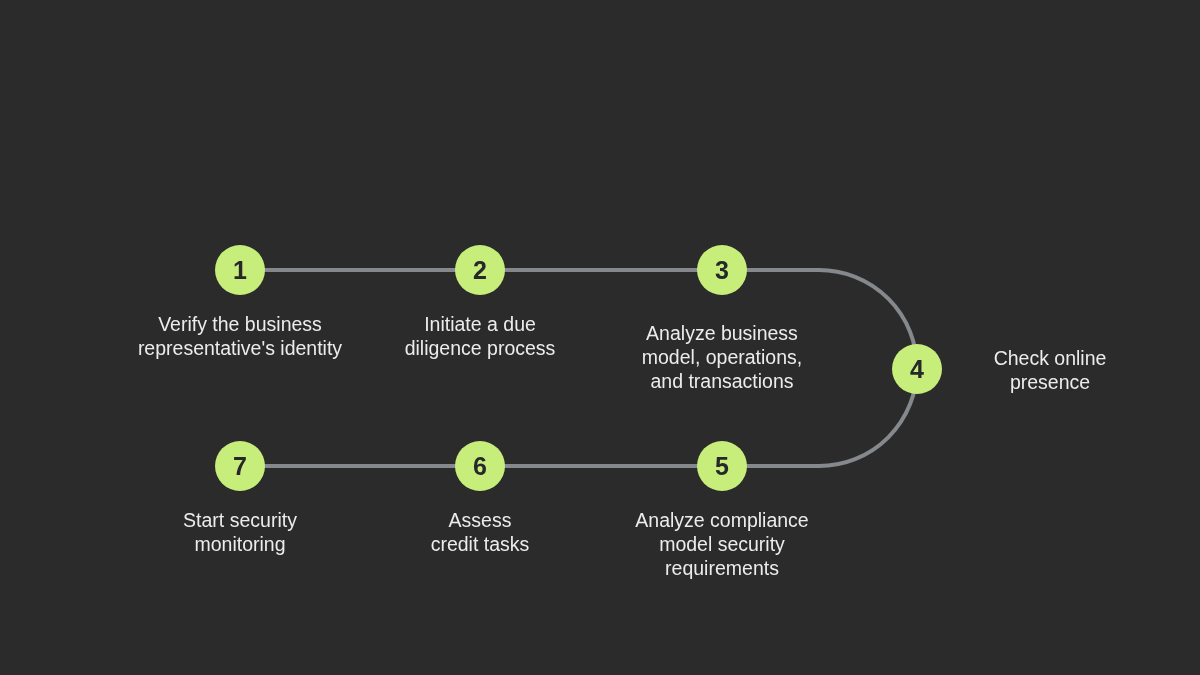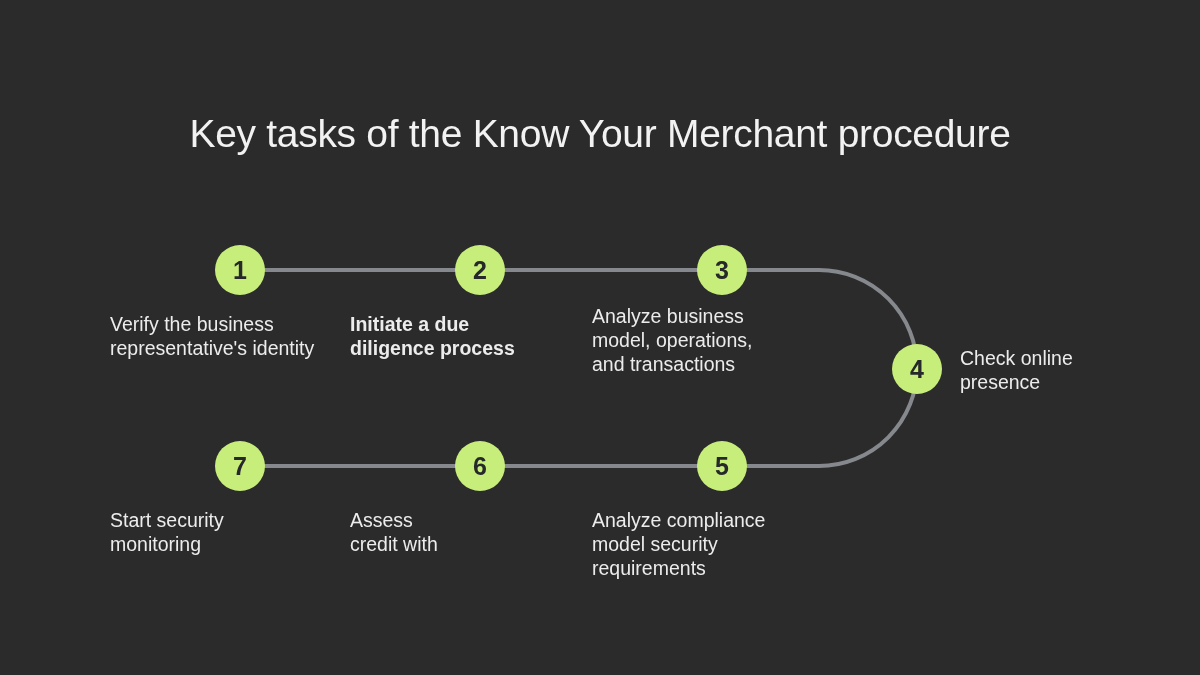--- a/index.html
+++ b/index.html
@@ -54,45 +54,45 @@
     align-items: center;
     justify-content: center;
     font-size: 25px;
     font-weight: 600;
   }
   .step-label {
     position: absolute;
     color: var(--label-text);
     font-size: 19.5px;
     line-height: 24px;
+    text-align: center;
     white-space: pre-line;
     width: 260px;
   }
   
   .circle-1 { left: 215px; top: 245px; }
   .circle-2 { left: 455px; top: 245px; }
   .circle-3 { left: 697px; top: 245px; }
   .circle-4 { left: 892px; top: 344px; }
   .circle-5 { left: 697px; top: 441px; }
   .circle-6 { left: 455px; top: 441px; }
   .circle-7 { left: 215px; top: 441px; }
 
   .label-1 { left: 110px; top: 312px; }
-  .label-2 { left: 350px; top: 312px; font-weight: bold; }
-  .label-3 { left: 592px; top: 304px; }
-  .label-4 { left: 960px; top: 346px; width: 180px; text-align: left; }
+  .label-2 { left: 350px; top: 312px; }
+  .label-3 { left: 592px; top: 321px; }
+  .label-4 { left: 960px; top: 346px; width: 180px; text-align: center; }
   .label-5 { left: 592px; top: 508px; }
   .label-6 { left: 350px; top: 508px; }
   .label-7 { left: 110px; top: 508px; }
 </style>
 </head>
 <body>
 
 <div class="canvas">
-  <h1 class="title">Key tasks of the Know Your Merchant procedure</h1>
 
   <svg class="connector-svg" viewBox="0 0 1200 675" aria-hidden="true">
     <path d="M 240 270 L 819 270 A 98 98 0 0 1 819 466 L 240 466"></path>
   </svg>
 
   <div id="steps-layer">
       <div class="step-circle circle-1">1</div>
       <div class="step-label label-1">Verify the business
 representative's identity</div>
       <div class="step-circle circle-2">2</div>
@@ -104,18 +104,18 @@
 and transactions</div>
       <div class="step-circle circle-4">4</div>
       <div class="step-label label-4">Check online
 presence</div>
       <div class="step-circle circle-5">5</div>
       <div class="step-label label-5">Analyze compliance
 model security
 requirements</div>
       <div class="step-circle circle-6">6</div>
       <div class="step-label label-6">Assess
-credit with</div>
+credit tasks</div>
       <div class="step-circle circle-7">7</div>
       <div class="step-label label-7">Start security
 monitoring</div>
     </div>
 </div>
 
 </body></html>

